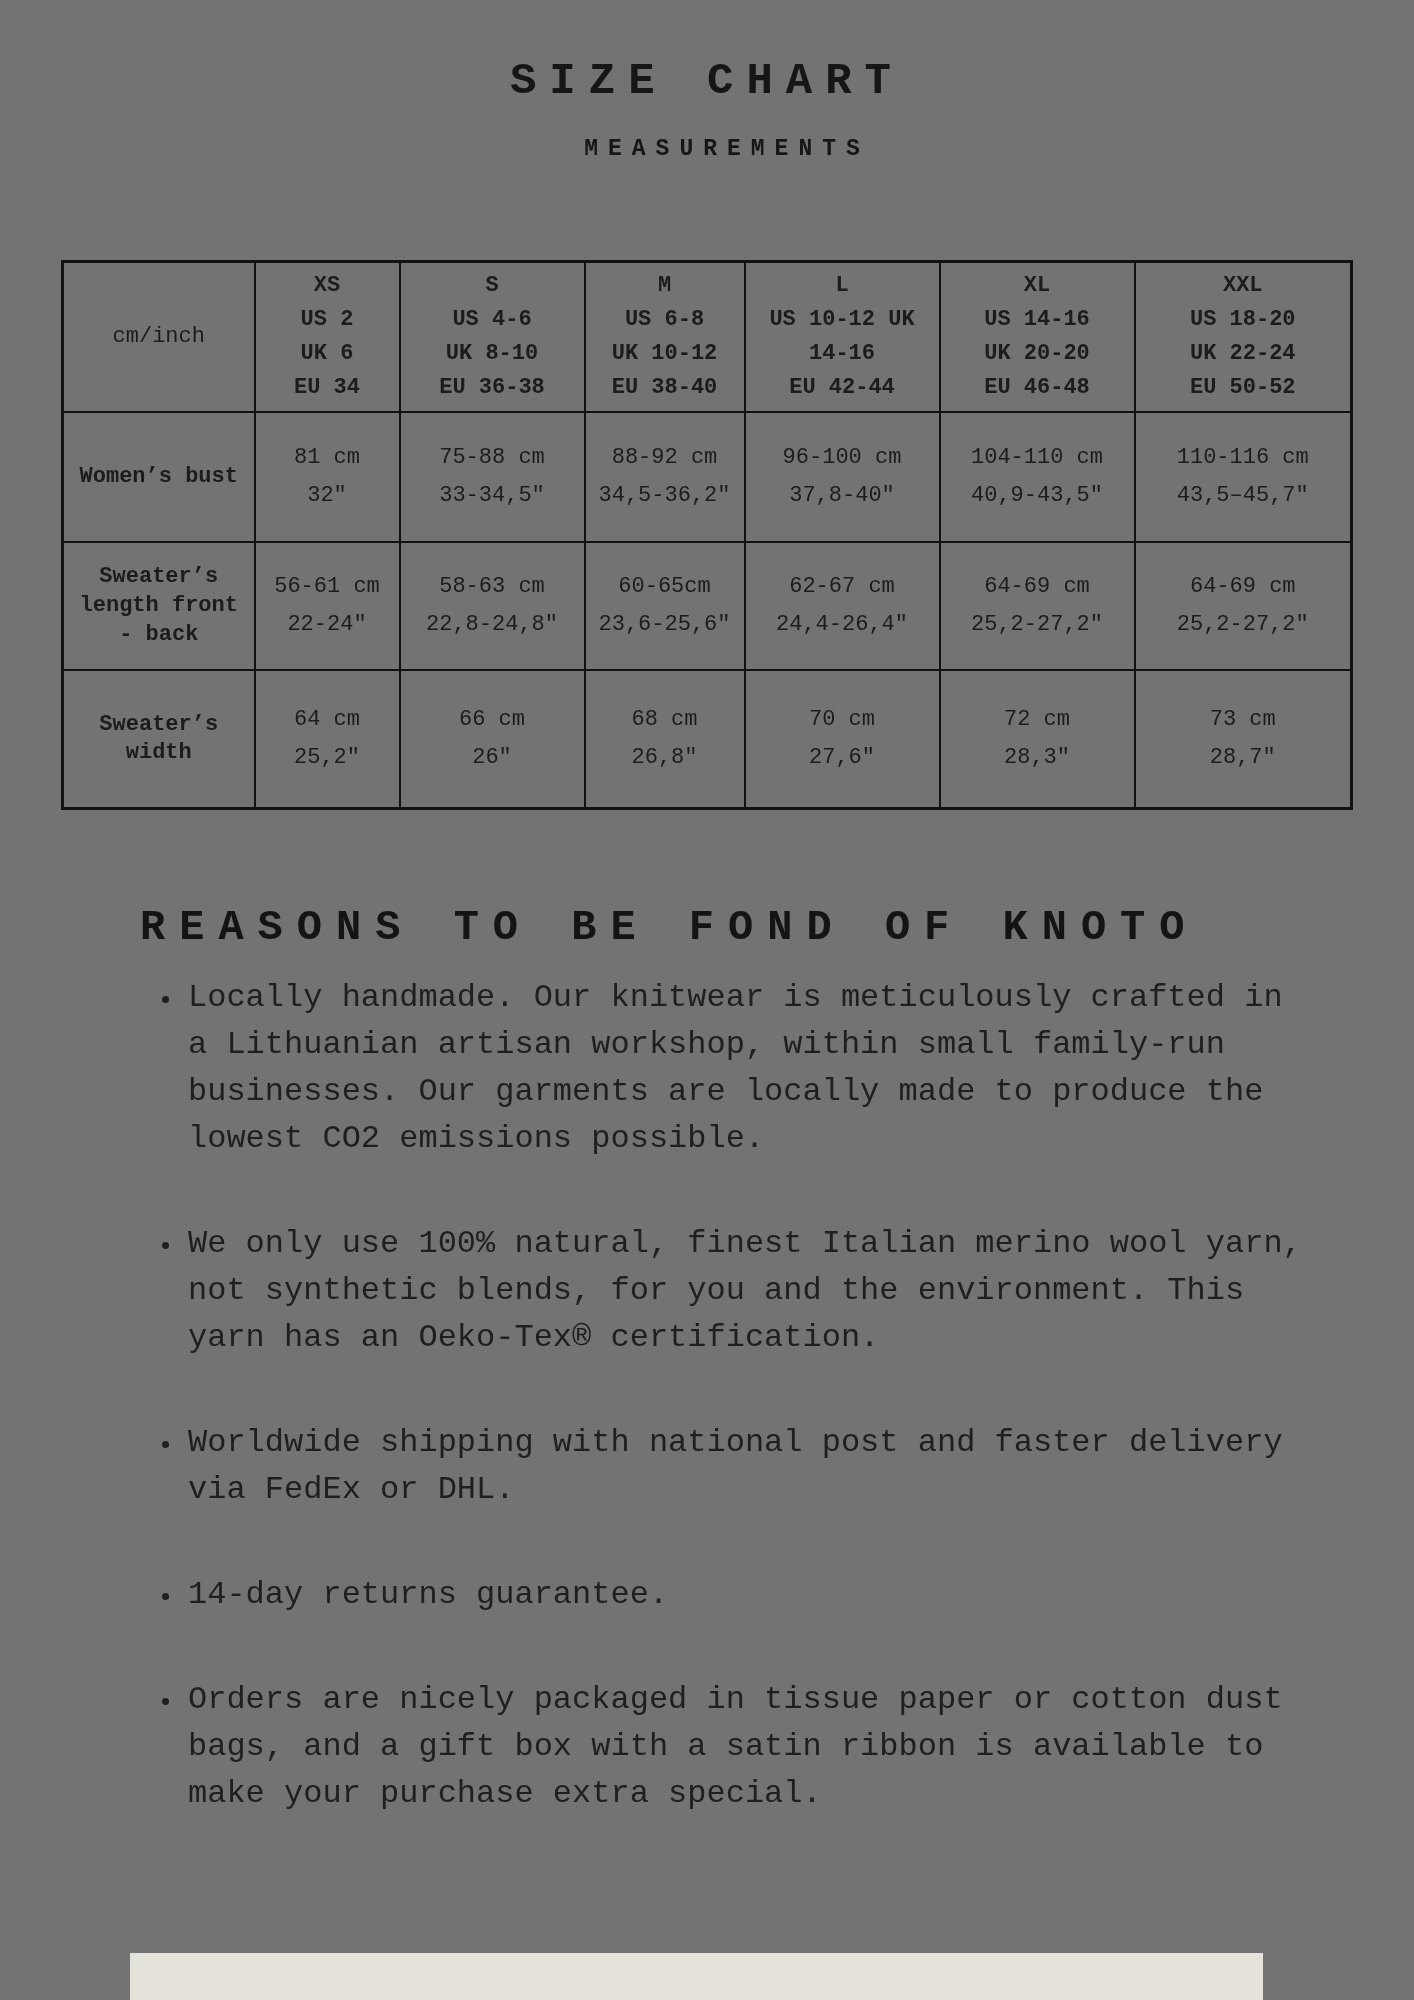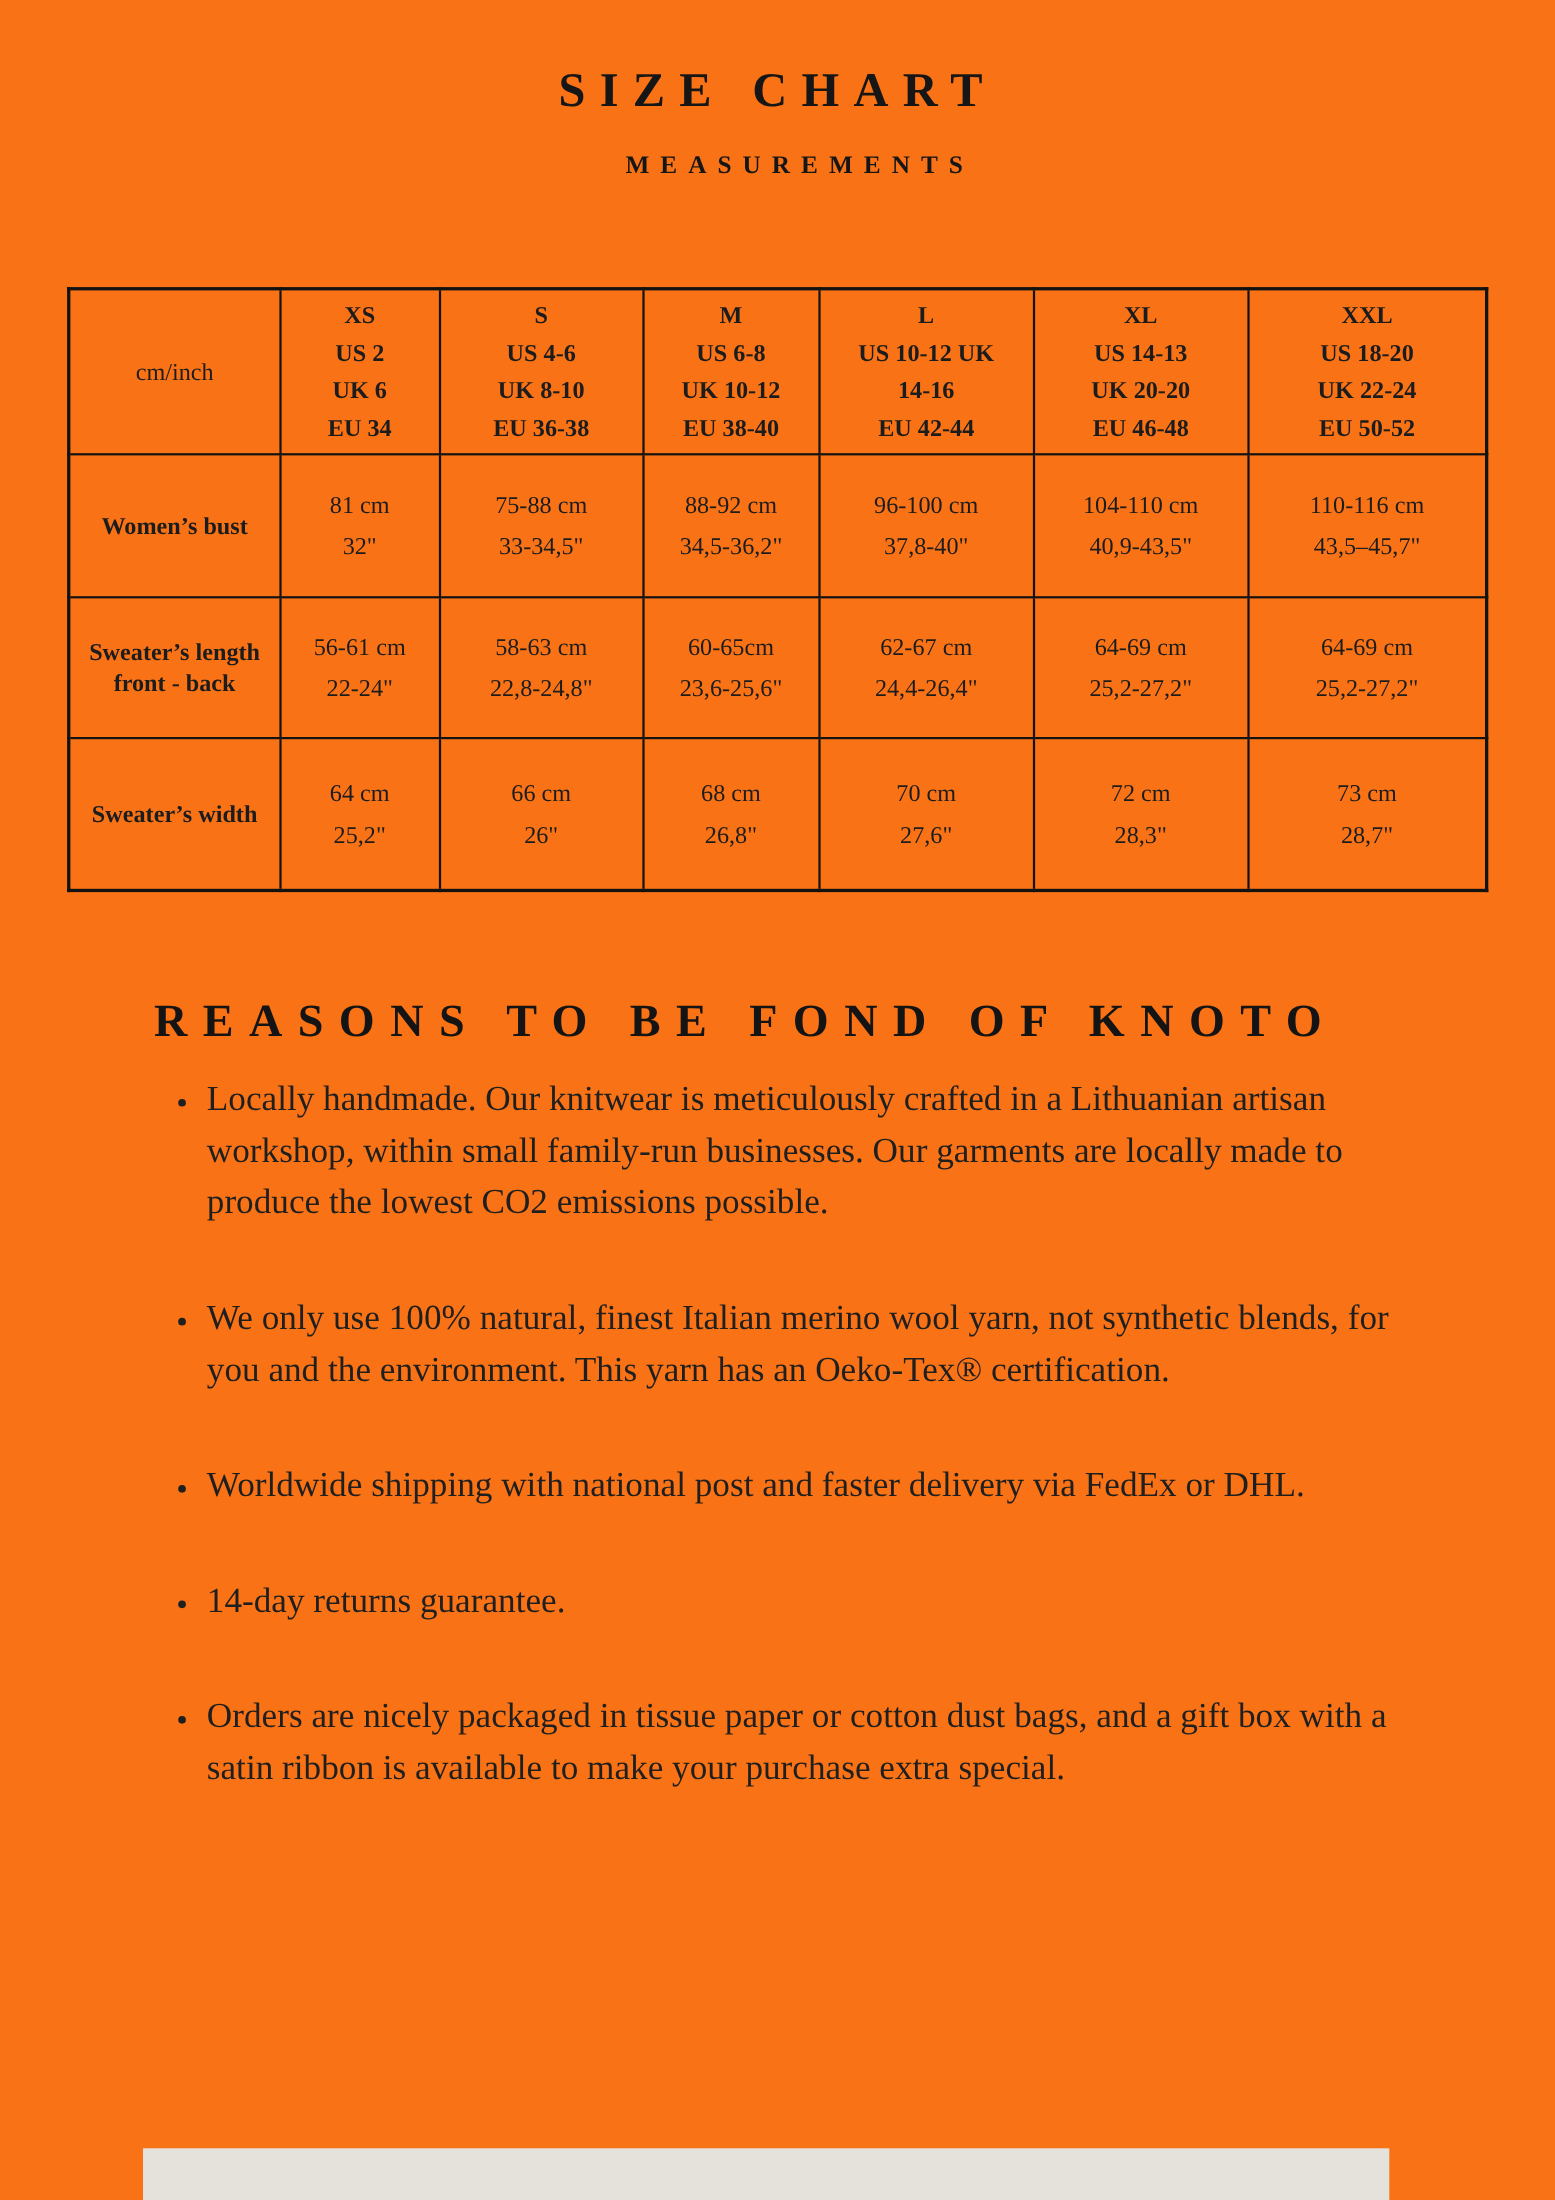--- a/index.html
+++ b/index.html
@@ -2,24 +2,24 @@
 <html><head>
 <meta charset="utf-8">
 <style>
   * { margin: 0; padding: 0; box-sizing: border-box; }
   html, body { background: #ffffff; }
   .page {
     position: relative;
     width: 1414px;
     height: 2000px;
     margin: 0 auto;
-    background: #f97316;
+    background: #737373;
     overflow: hidden;
     color: #1c1c1c;
-    font-family: Liberation Serif, serif;
+    font-family: Liberation Mono, monospace;
   }
   
   .page-title {
     margin-top: 56px;
     text-align: center;
     font-size: 44px;
     font-weight: 600;
     letter-spacing: 13px;
     color: #161616;
   }
@@ -130,21 +130,21 @@
           <span class="size-line">EU 38-40</span>
         </td>
         <td class="head-cell">
           <span class="size-label">L</span>
           <span class="size-line">US 10-12 UK</span>
           <span class="size-line">14-16</span>
           <span class="size-line">EU 42-44</span>
         </td>
         <td class="head-cell">
           <span class="size-label">XL</span>
-          <span class="size-line">US 14-13</span>
+          <span class="size-line">US 14-16</span>
           <span class="size-line">UK 20-20</span>
           <span class="size-line">EU 46-48</span>
         </td>
         <td class="head-cell">
           <span class="size-label">XXL</span>
           <span class="size-line">US 18-20</span>
           <span class="size-line">UK 22-24</span>
           <span class="size-line">EU 50-52</span>
         </td>
       </tr>

